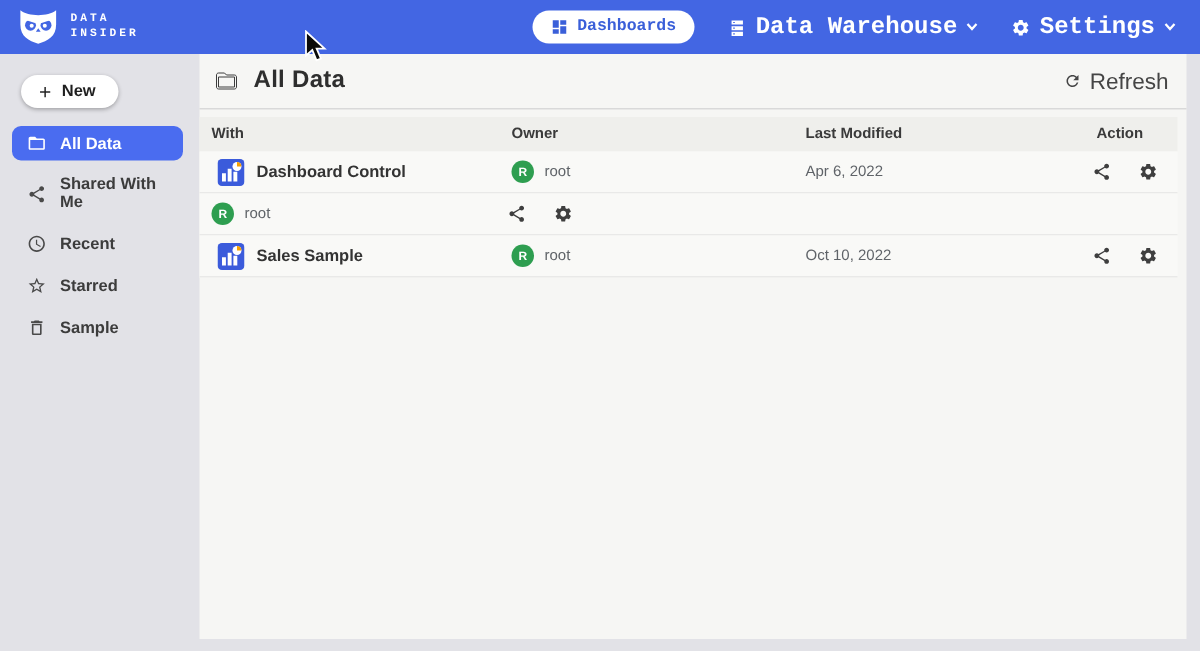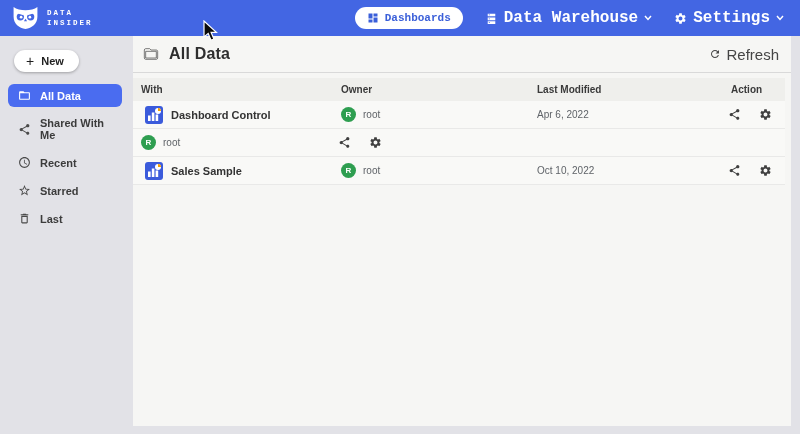--- a/index.html
+++ b/index.html
@@ -189,21 +189,21 @@
       <svg width="13" height="13" viewBox="0 0 24 24">
         <path d="M22 9.24l-7.19-.62L12 2 9.19 8.63 2 9.24l5.46 4.73L5.82 21 12 17.27 18.18 21l-1.63-7.03L22 9.24zM12 15.4l-3.76 2.27 1-4.28-3.32-2.88 4.38-.38L12 6.1l1.71 4.04 4.38.38-3.32 2.88 1 4.28L12 15.4z"></path>
       </svg>
       <span>Starred</span>
     </div>
 
     <div class="side-item">
       <svg width="13" height="13" viewBox="0 0 24 24">
         <path d="M6 19c0 1.1.9 2 2 2h8c1.1 0 2-.9 2-2V7H6v12zM8 9h8v10H8V9zm7.5-5l-1-1h-5l-1 1H5v2h14V4h-3.5z"></path>
       </svg>
-      <span>Last</span>
+      <span>Sample</span>
     </div>
   </aside>
 
   <main class="main-panel">
     <div class="content-header">
       <svg class="hfolder" width="16" height="16" viewBox="0 0 24 24" fill="#3c3c3c">
         <path d="M20 6h-8l-2-2H4c-1.1 0-1.99.9-1.99 2L2 18c0 1.1.9 2 2 2h16c1.1 0 2-.9 2-2V8c0-1.1-.9-2-2-2zm0 12H4V8h16v10z"></path>
       </svg>
       <h1 class="page-title">All Data</h1>
       <button class="refresh-btn">

